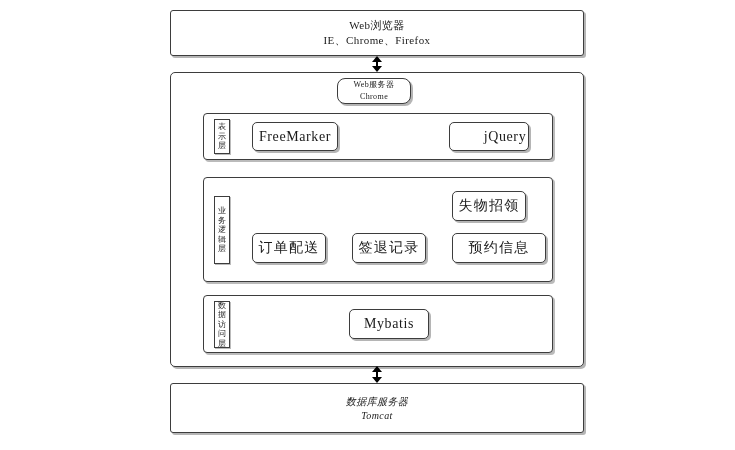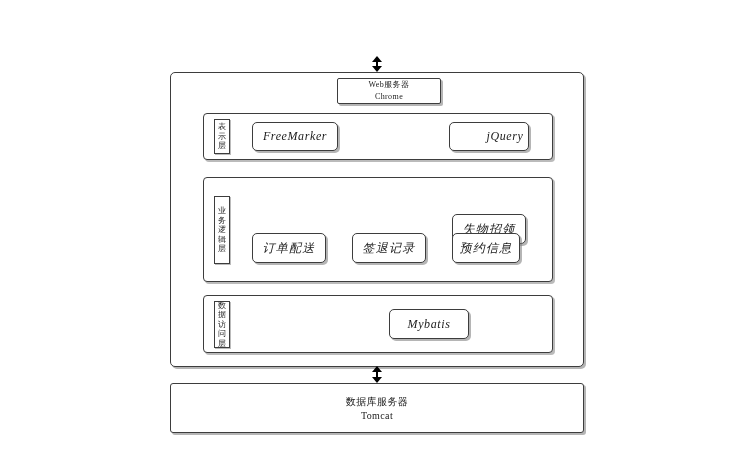--- a/index.html
+++ b/index.html
@@ -95,22 +95,22 @@
   
   #server-container {
     left: 170px; top: 72px;
     width: 414px; height: 295px;
     border-radius: 5px;
   }
 
   
   #tomcat-box {
     left: 337px; top: 78px;
-    width: 104px; height: 26px;
-    border-radius: 2px;
+    width: 74px; height: 26px;
+    border-radius: 8px;
     z-index: 5;
   }
   #tomcat-box .center-txt { font-size: 8px; line-height: 1.45; }
 
   
   .layer-panel {
     position: absolute;
     background: #ffffff;
     border: 1px solid #3d3d3d;
     border-radius: 4px;
@@ -163,55 +163,60 @@
   .module {
     position: absolute;
     background: #ffffff;
     border: 1px solid #3d3d3d;
     border-radius: 5px;
     box-sizing: border-box;
     box-shadow: 2px 2px 0 rgba(120,120,120,0.55);
     display: flex;
     align-items: center;
     justify-content: center;
-    font-size: 12px;
+    font-size: 14px;
     letter-spacing: 0.6px;
     white-space: nowrap;
-    font-style: italic;
   }
   .module.cn { letter-spacing: 1.2px; }
 
   
   #mod-freemarker { left: 252px; top: 122px; width: 86px; height: 29px; }
   #mod-bootstrap  { left: 348px; top: 122px; width: 82px; height: 29px; }
   #mod-jquery     { left: 449px; top: 122px; width: 80px; height: 29px; padding-left: 32px; }
 
   
   #mod-my-orders      { left: 252px; top: 191px; width: 74px; height: 30px; }
   #mod-study-room     { left: 352px; top: 191px; width: 74px; height: 30px; }
-  #mod-lost-found     { left: 452px; top: 191px; width: 74px; height: 30px; margin-top: 23px; }
+  #mod-lost-found     { left: 452px; top: 191px; width: 74px; height: 30px; }
   #mod-order-delivery { left: 252px; top: 233px; width: 74px; height: 30px; }
   #mod-signout-record { left: 352px; top: 233px; width: 74px; height: 30px; }
-  #mod-booking-info   { left: 452px; top: 233px; width: 68px; height: 30px; }
-
-  
-  #mod-mybatis { left: 349px; top: 309px; width: 80px; height: 30px; margin-left: 40px; }
+  #mod-booking-info   { left: 452px; top: 233px; width: 94px; height: 30px; }
+
+  
+  #mod-mybatis { left: 349px; top: 309px; width: 80px; height: 30px; }
 
   
   #database-box {
     left: 170px; top: 383px;
-    width: 414px; height: 50px;
+    width: 414px; height: 50px; font-style: italic;
   }
   #database-box .center-txt { font-size: 10px; }
 </style>
 </head>
 <body>
 
 <div id="canvas">
 
+  <div class="box" id="browser-box">
+    <div class="center-txt">
+      <span class="line1">Web浏览器</span>
+      <span class="line2">IE、Chrome、Firefox</span>
+    </div>
+  </div>
 
   <div class="arrow-v" id="arrow-browser-server">
     <div class="head-up"></div>
     <div class="shaft"></div>
     <div class="head-dn"></div>
   </div>
 
   <div class="box" id="server-container"></div>
 
   <div class="box sq" id="tomcat-box">

